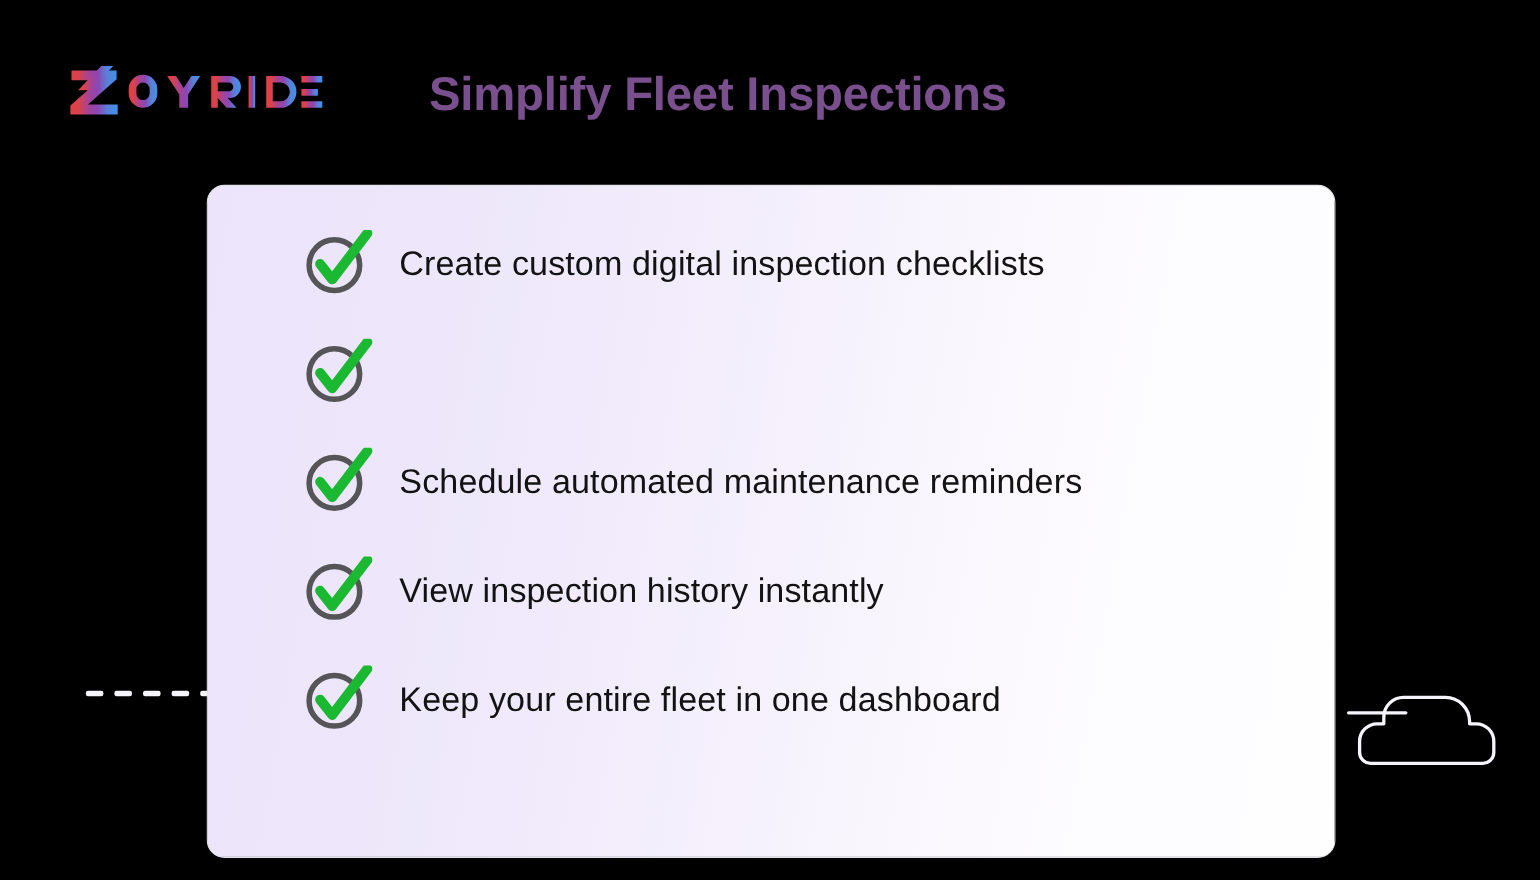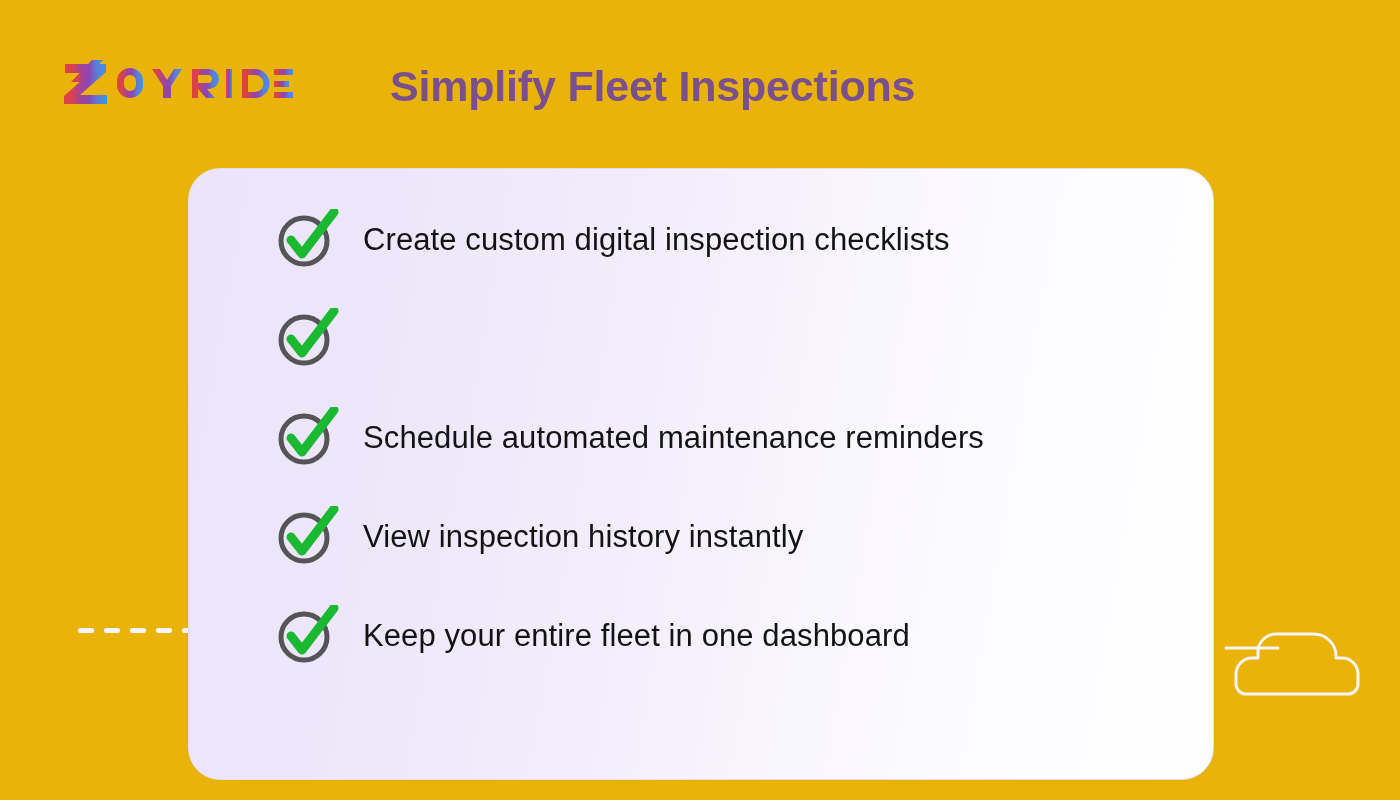--- a/index.html
+++ b/index.html
@@ -2,21 +2,21 @@
 <html><head>
 <meta charset="utf-8">
 <style>
   * { margin:0; padding:0; box-sizing:border-box; }
   html, body {
     width:1400px; height:800px;
     background:#ffffff;
     font-family:"Liberation Sans", sans-serif;
     overflow:hidden;
   }
-  .slide { position:relative; width:1400px; height:800px; background:#eab308; }
+  .slide { position:relative; width:1400px; height:800px; background:#000000; }
 
   
   .decor-car {
     position:absolute; right:12px; bottom:78px;
     width:168px; height:120px; opacity:1; pointer-events:none;
   }
   .decor-dashes {
     position:absolute; left:78px; top:628px;
     width:120px; height:6px; pointer-events:none;
   }
@@ -39,21 +39,21 @@
     font-size:43px; font-weight:bold;
     letter-spacing:-0.2px;
     color:#7a4f8d;
     white-space:nowrap;
   }
 
   
   .card {
     position:absolute; left:188px; top:168px;
     width:1026px; height:612px;
-    border-radius:32px;
+    border-radius:16px;
     border:1px solid #e2e2e6;
     background:linear-gradient(100deg,
         #ece4fb 0%,
         #eee8fb 26%,
         #f4effc 47%,
         #faf8fe 66%,
         #fdfcff 82%,
         #fefeff 100%);
     box-shadow:0 1px 3px rgba(120,110,150,0.05);
     overflow:hidden;

